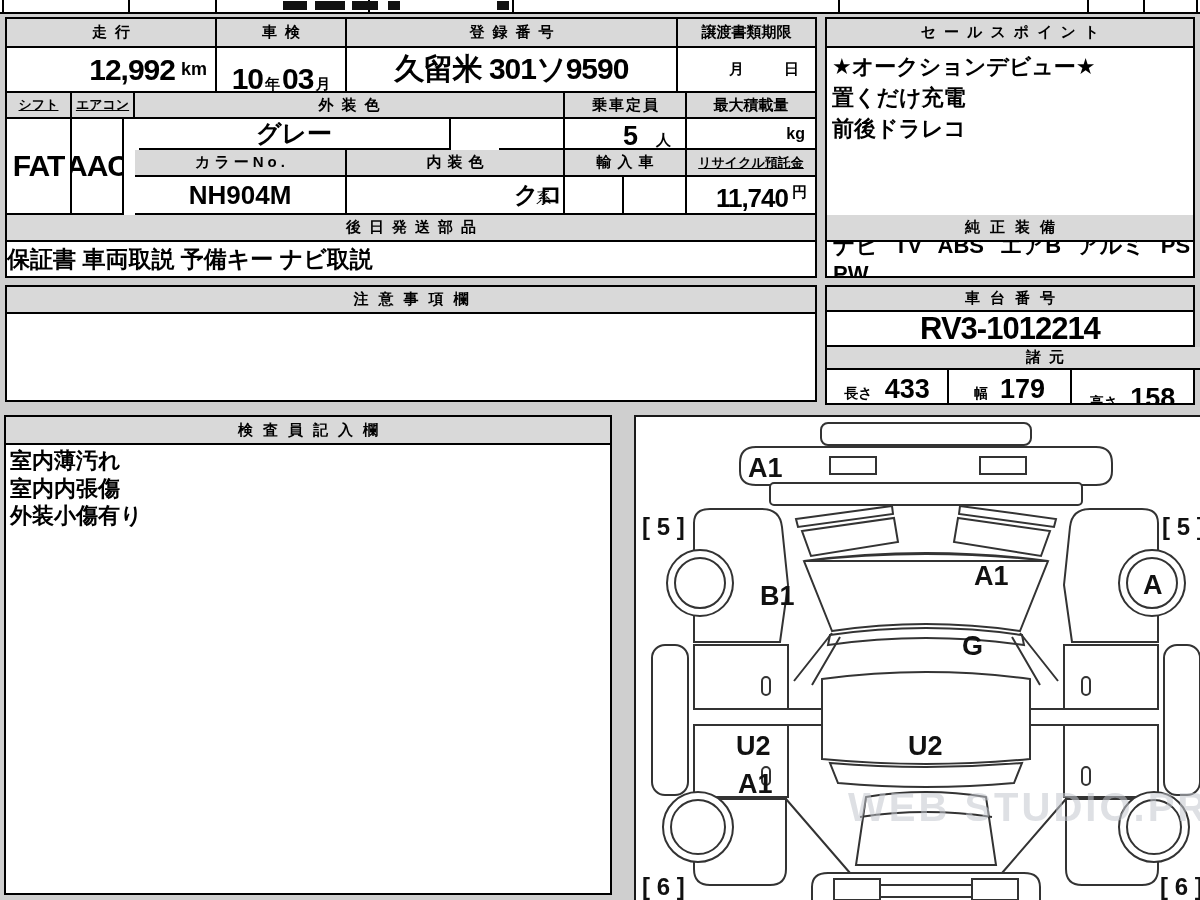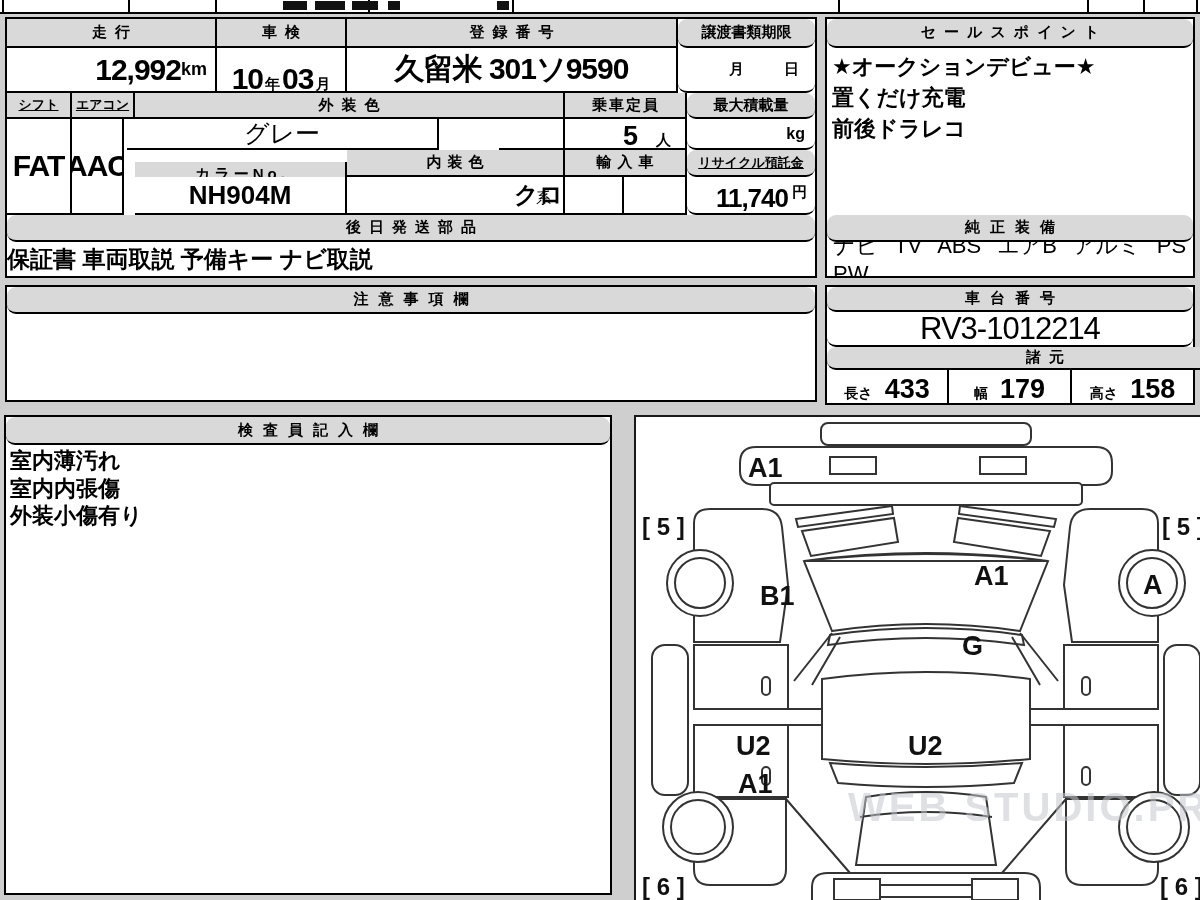--- a/index.html
+++ b/index.html
@@ -7,25 +7,25 @@
     width:1200px;height:900px;position:relative;overflow:hidden;
     background:#cfcfcf;
     font-family:"Liberation Sans","DejaVu Sans",sans-serif;
     color:#000;
   }
   .box{position:absolute;background:#fff;border:2px solid #000;box-sizing:border-box;}
   .cell{position:absolute;box-sizing:border-box;display:flex;align-items:center;overflow:hidden;}
   .hc{background:#d9d9d9;border-right:2px solid #000;border-bottom:2px solid #000;justify-content:center;
       font-size:15px;font-weight:bold;}
   .vc{border-right:2px solid #000;border-bottom:2px solid #000;background:#fff;}
-  .er{border-right:none;border-radius:9px;}
+  .er{border-right:none;}
   .eb{border-bottom:none;}
   .ls8{letter-spacing:8px;text-indent:8px;}
   .ls6{letter-spacing:6px;text-indent:6px;}
-  .ls4{letter-spacing:4px;text-indent:4px;margin-top:12px;}
+  .ls4{letter-spacing:4px;text-indent:4px;}
   .ls2{letter-spacing:2px;text-indent:2px;}
   .ls0{letter-spacing:0;}
   .ls10{letter-spacing:10px;text-indent:10px;text-align:center;}
   .small-hd{font-size:13px;text-decoration:underline;}
   .big{font-weight:bold;font-size:30px;letter-spacing:-1px;}
   .unit{font-weight:bold;font-size:15px;}
   
   .strip{position:absolute;left:0;top:0;width:1200px;height:12px;background:#fff;border-bottom:2px solid #000;}
   .vline{position:absolute;top:0;width:2px;height:12px;background:#000;}
   .frag{position:absolute;top:1px;height:9px;background:#111;}
@@ -60,21 +60,21 @@
   <div class="frag" style="left:497px;width:12px"></div>
 </div>
 
 <div class="box" style="left:5px;top:17px;width:812px;height:261px">
 
   <div class="cell hc ls8" style="left:0;top:0;width:210px;height:29px">走行</div>
   <div class="cell hc ls8" style="left:210px;top:0;width:130px;height:29px">車検</div>
   <div class="cell hc ls8" style="left:340px;top:0;width:331px;height:29px">登録番号</div>
   <div class="cell hc ls0 er" style="left:671px;top:0;width:137px;height:29px">譲渡書類期限</div>
 
-  <div class="cell vc" style="left:0;top:29px;width:210px;height:45px;justify-content:flex-end;padding-right:8px;">
+  <div class="cell vc" style="left:0;top:29px;width:210px;height:45px;justify-content:flex-end;padding-right:8px;gap:6px">
     <span class="big">12,992</span>
     <span class="unit" style="font-size:18px">km</span>
   </div>
   <div class="cell vc" style="left:210px;top:29px;width:130px;height:45px;justify-content:center;gap:2px;align-items:baseline;padding-top:14px">
     <span class="big">10</span>
     <span class="unit">年</span>
     <span class="big">03</span>
     <span class="unit">月</span>
   </div>
   <div class="cell vc big" style="left:340px;top:29px;width:331px;height:45px;justify-content:center">久留米 301ソ9590</div>
@@ -85,21 +85,21 @@
 
   <div class="cell hc small-hd" style="left:0;top:74px;width:65px;height:26px">シフト</div>
   <div class="cell hc small-hd" style="left:65px;top:74px;width:63px;height:26px">エアコン</div>
   <div class="cell hc ls8" style="left:128px;top:74px;width:430px;height:26px">外装色</div>
   <div class="cell hc ls2" style="left:558px;top:74px;width:122px;height:26px">乗車定員</div>
   <div class="cell hc ls0 er" style="left:680px;top:74px;width:128px;height:26px">最大積載量</div>
 
   <div class="cell vc big" style="left:0;top:100px;width:65px;height:96px;justify-content:center">FAT</div>
   <div class="cell vc big" style="left:65px;top:100px;width:52px;height:96px;justify-content:center">AAC</div>
 
-  <div class="cell vc" style="left:120px;top:100px;width:312px;height:31px;justify-content:center;font-weight:normal;font-size:25px">グレー</div>
+  <div class="cell vc" style="left:132px;top:100px;width:312px;height:31px;justify-content:center;font-weight:bold;font-size:25px">グレー</div>
   <div class="cell vc" style="left:492px;top:100px;width:66px;height:31px"></div>
   <div class="cell vc" style="left:558px;top:100px;width:122px;height:31px;justify-content:flex-end;gap:18px;padding-right:14px;align-items:baseline;padding-top:2px">
     <span style="font-weight:bold;font-size:27px">5</span>
     <span class="unit">人</span>
   </div>
   <div class="cell vc er" style="left:680px;top:100px;width:128px;height:31px;justify-content:flex-end;padding-right:10px">
     <span class="unit" style="font-size:16px">kg</span>
   </div>
 
   <div class="cell hc ls4" style="left:128px;top:131px;width:212px;height:27px">カラーNo.</div>
@@ -124,41 +124,41 @@
 </div>
 
 <div class="box" style="left:825px;top:17px;width:370px;height:261px">
   <div class="cell hc ls8 er" style="left:0;top:0;width:366px;height:29px">セールスポイント</div>
   <div style="position:absolute;left:0;top:29px;width:366px;height:167px;padding:3px 5px;font-weight:bold;font-size:22px;line-height:1.42;box-sizing:border-box">
     <div>★オークションデビュー★</div>
     <div>置くだけ充電</div>
     <div>前後ドラレコ</div>
   </div>
   <div class="cell hc ls10 er" style="left:0;top:196px;width:366px;height:27px">純正装備</div>
-  <div class="cell vc er eb" style="left:0;top:223px;width:366px;height:34px;font-weight:normal;font-size:22px;padding-left:6px;word-spacing:10px">ナビ TV ABS エアB アルミ PS PW</div>
+  <div class="cell vc er eb" style="left:0;top:223px;width:366px;height:34px;font-weight:bold;font-size:22px;padding-left:6px;word-spacing:10px">ナビ TV ABS エアB アルミ PS PW</div>
 </div>
 
 <div class="box" style="left:5px;top:285px;width:812px;height:117px">
   <div class="cell hc ls10 er" style="left:0;top:0;width:808px;height:27px">注意事項欄</div>
   <div style="position:absolute;left:0;top:27px;width:808px;height:86px"></div>
 </div>
 
 <div class="box" style="left:825px;top:285px;width:370px;height:120px">
   <div class="cell hc ls10 er" style="left:0;top:0;width:366px;height:25px">車台番号</div>
-  <div class="cell vc er" style="left:0;top:25px;width:366px;height:35px;justify-content:center;font-weight:normal;font-size:31px;letter-spacing:-1px">RV3-1012214</div>
+  <div class="cell vc er" style="left:0;top:25px;width:366px;height:35px;justify-content:center;font-weight:bold;font-size:31px;letter-spacing:-1px">RV3-1012214</div>
   <div class="cell hc ls8 er" style="left:0;top:60px;width:436px;height:23px">諸元</div>
   <div class="cell vc eb" style="left:0;top:83px;width:122px;height:33px;justify-content:center;gap:12px;align-items:baseline;padding-top:4px">
     <span style="font-size:14px;font-weight:bold">長さ</span>
     <span style="font-size:27px;font-weight:bold">433</span>
   </div>
   <div class="cell vc eb" style="left:122px;top:83px;width:123px;height:33px;justify-content:center;gap:12px;align-items:baseline;padding-top:4px">
     <span style="font-size:14px;font-weight:bold">幅</span>
     <span style="font-size:27px;font-weight:bold">179</span>
   </div>
-  <div class="cell vc er eb" style="left:245px;top:83px;width:121px;height:33px;justify-content:center;gap:12px;align-items:baseline;padding-top:4px">
+  <div class="cell vc er eb" style="left:245px;top:83px;width:121px;height:33px;justify-content:center;gap:12px;align-items:baseline;padding-top:13px">
     <span style="font-size:14px;font-weight:bold">高さ</span>
     <span style="font-size:27px;font-weight:bold">158</span>
   </div>
 </div>
 
 <div class="box" style="left:4px;top:415px;width:608px;height:480px">
   <div class="cell hc ls10 er" style="left:0;top:0;width:604px;height:28px">検査員記入欄</div>
   <div style="position:absolute;left:0;top:28px;width:604px;height:448px;padding:2px 4px;font-weight:bold;font-size:22px;line-height:1.25;box-sizing:border-box">
     <div>室内薄汚れ</div>
     <div>室内内張傷</div>

